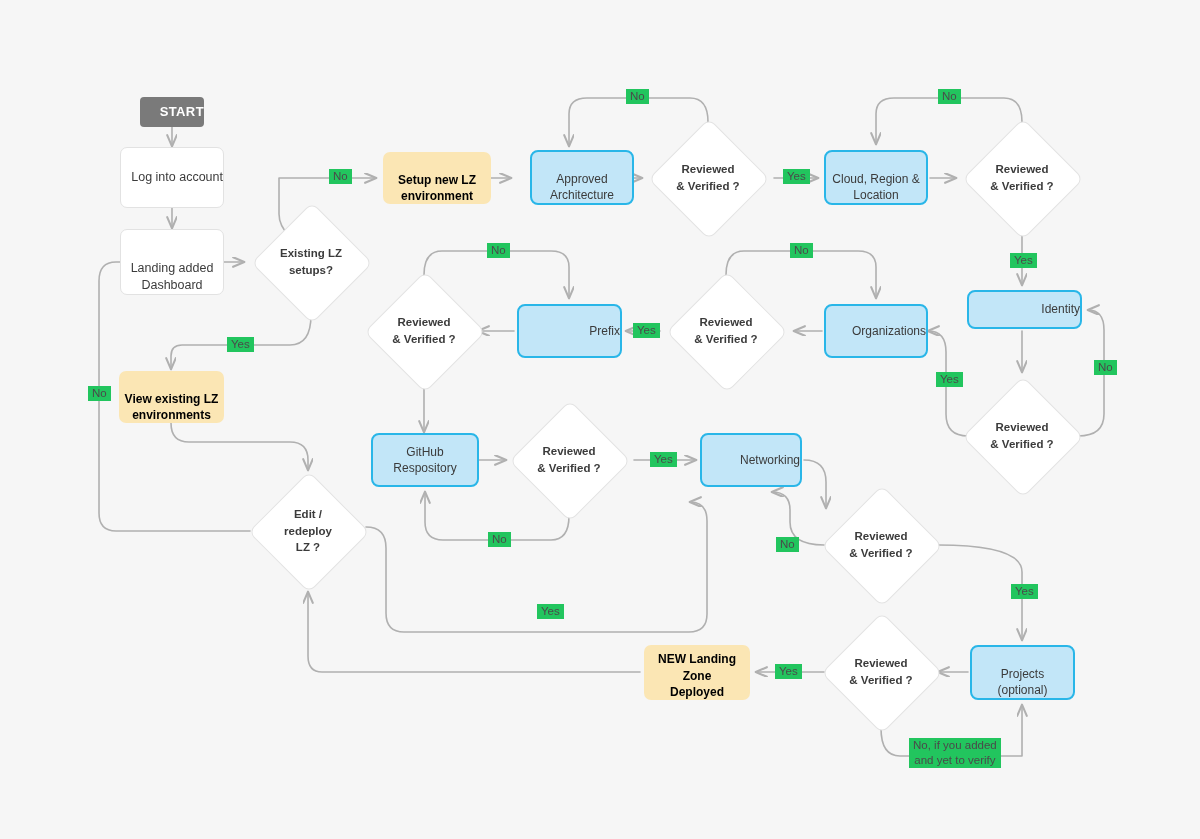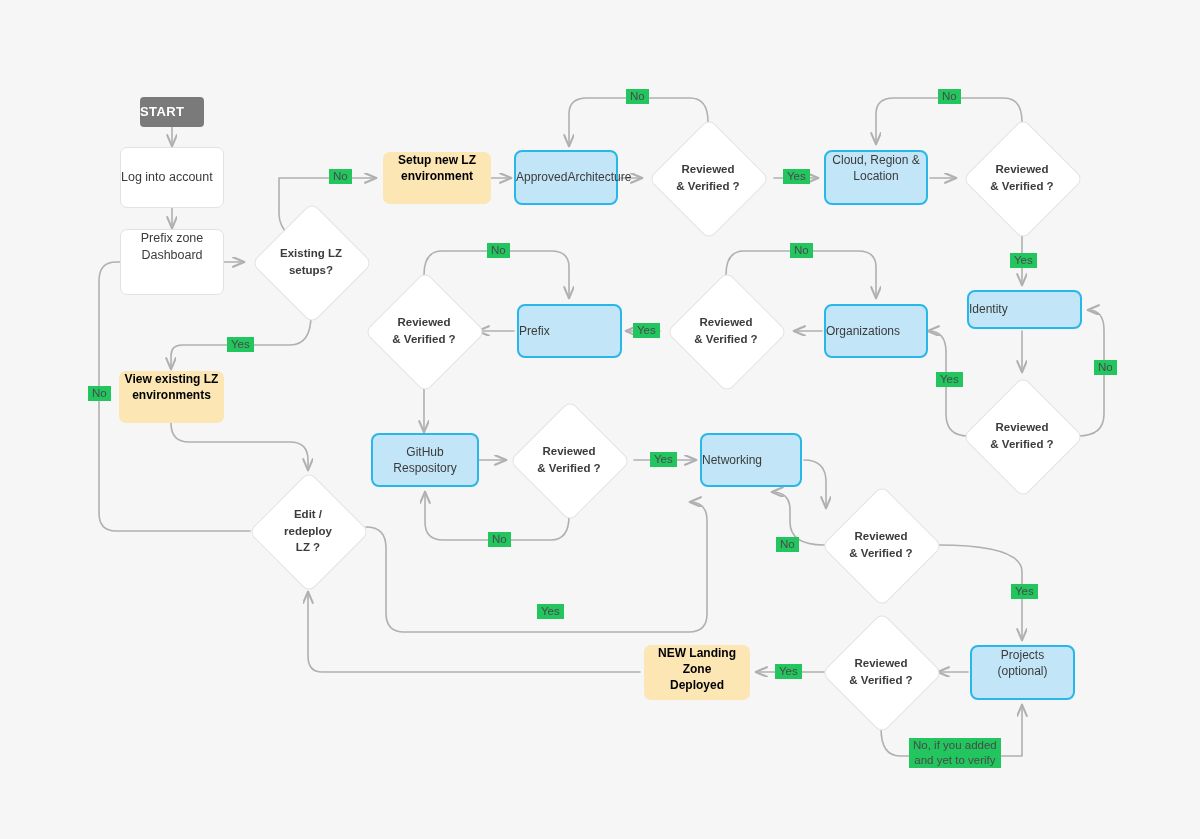--- a/index.html
+++ b/index.html
@@ -7,21 +7,21 @@
     width:1200px;height:839px;
     background:#f6f6f6;
     font-family:"Liberation Sans","DejaVu Sans",sans-serif;
     overflow:hidden;
     position:relative;
   }
   #canvas{position:absolute;left:0;top:0;width:1200px;height:839px;}
   svg#edges{position:absolute;left:0;top:0;width:1200px;height:839px;}
 
   .node{position:absolute;box-sizing:border-box;display:flex;align-items:center;
-        justify-content:flex-start;text-align:center;line-height:1.35;}
+        justify-content:flex-end;text-align:center;line-height:1.35;}
 
   .n-start{
     background:#7a7a7a;color:#ffffff;font-weight:bold;font-size:13px;
     letter-spacing:.4px;border-radius:4px;
   }
   .n-plain{
     background:#ffffff;border:1px solid #e2e2e2;color:#3b3b3b;font-size:12.5px;
     border-radius:7px;
   }
   .n-yellow{
@@ -135,21 +135,21 @@
 
   <div class="node n-start" style="left:140px;top:97px;width:64px;height:30px;">
     <span>START</span>
   </div>
 
   <div class="node n-plain" style="left:120px;top:147px;width:104px;height:61px;">
     <span>Log into account</span>
   </div>
 
   <div class="node n-plain" style="left:120px;top:229px;width:104px;height:66px;flex-direction:column;">
-    <span>Prefix zone</span>
+    <span>Landing added</span>
     <span>Dashboard</span>
   </div>
 
   <div class="diamond" style="left:269px;top:220px;width:84px;height:84px;">
     <div class="dshape"></div>
     <div class="dtext">
       <div>Existing LZ</div>
       <div>setups?</div>
     </div>
   </div>
@@ -157,21 +157,21 @@
   <div class="node n-yellow" style="left:383px;top:152px;width:108px;height:52px;flex-direction:column;">
     <span>Setup new LZ</span>
     <span>environment</span>
   </div>
 
   <div class="node n-yellow" style="left:119px;top:371px;width:105px;height:52px;flex-direction:column;">
     <span>View existing LZ</span>
     <span>environments</span>
   </div>
 
-  <div class="node n-blue" style="left:514px;top:150px;width:104px;height:55px;flex-direction:row;">
+  <div class="node n-blue" style="left:530px;top:150px;width:104px;height:55px;flex-direction:column;">
     <span>Approved</span>
     <span>Architecture</span>
   </div>
 
   <div class="diamond" style="left:666px;top:136px;width:84px;height:84px;">
     <div class="dshape"></div>
     <div class="dtext">
       <div>Reviewed</div>
       <div>&amp; Verified ?</div>
     </div>

